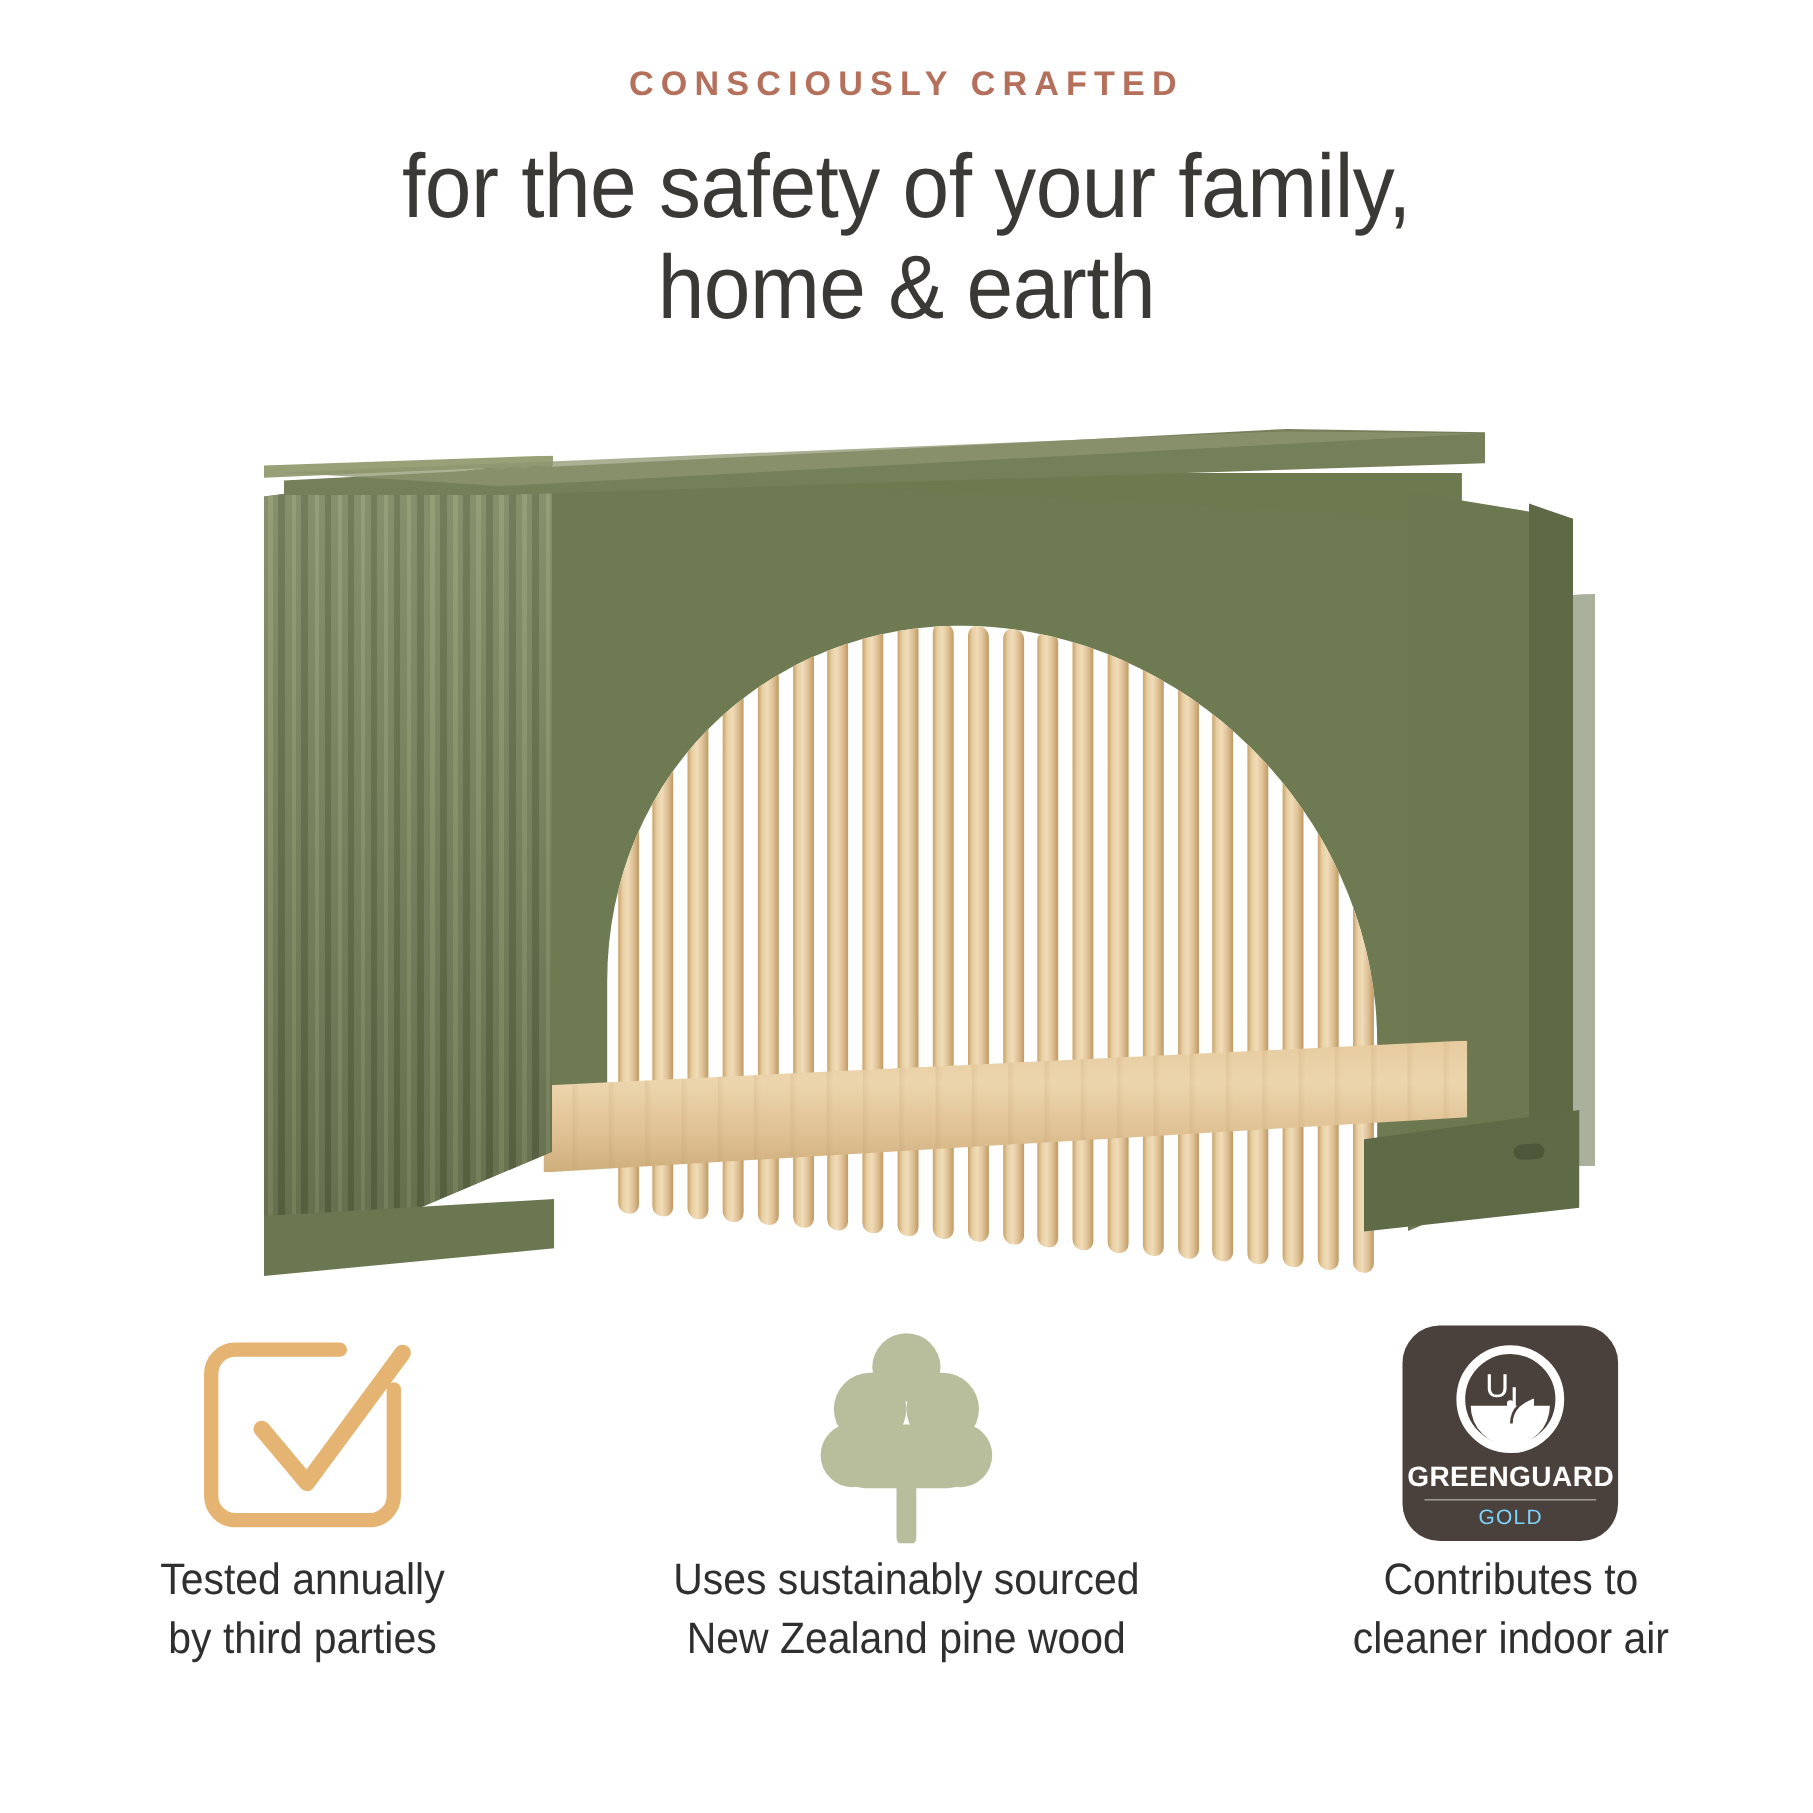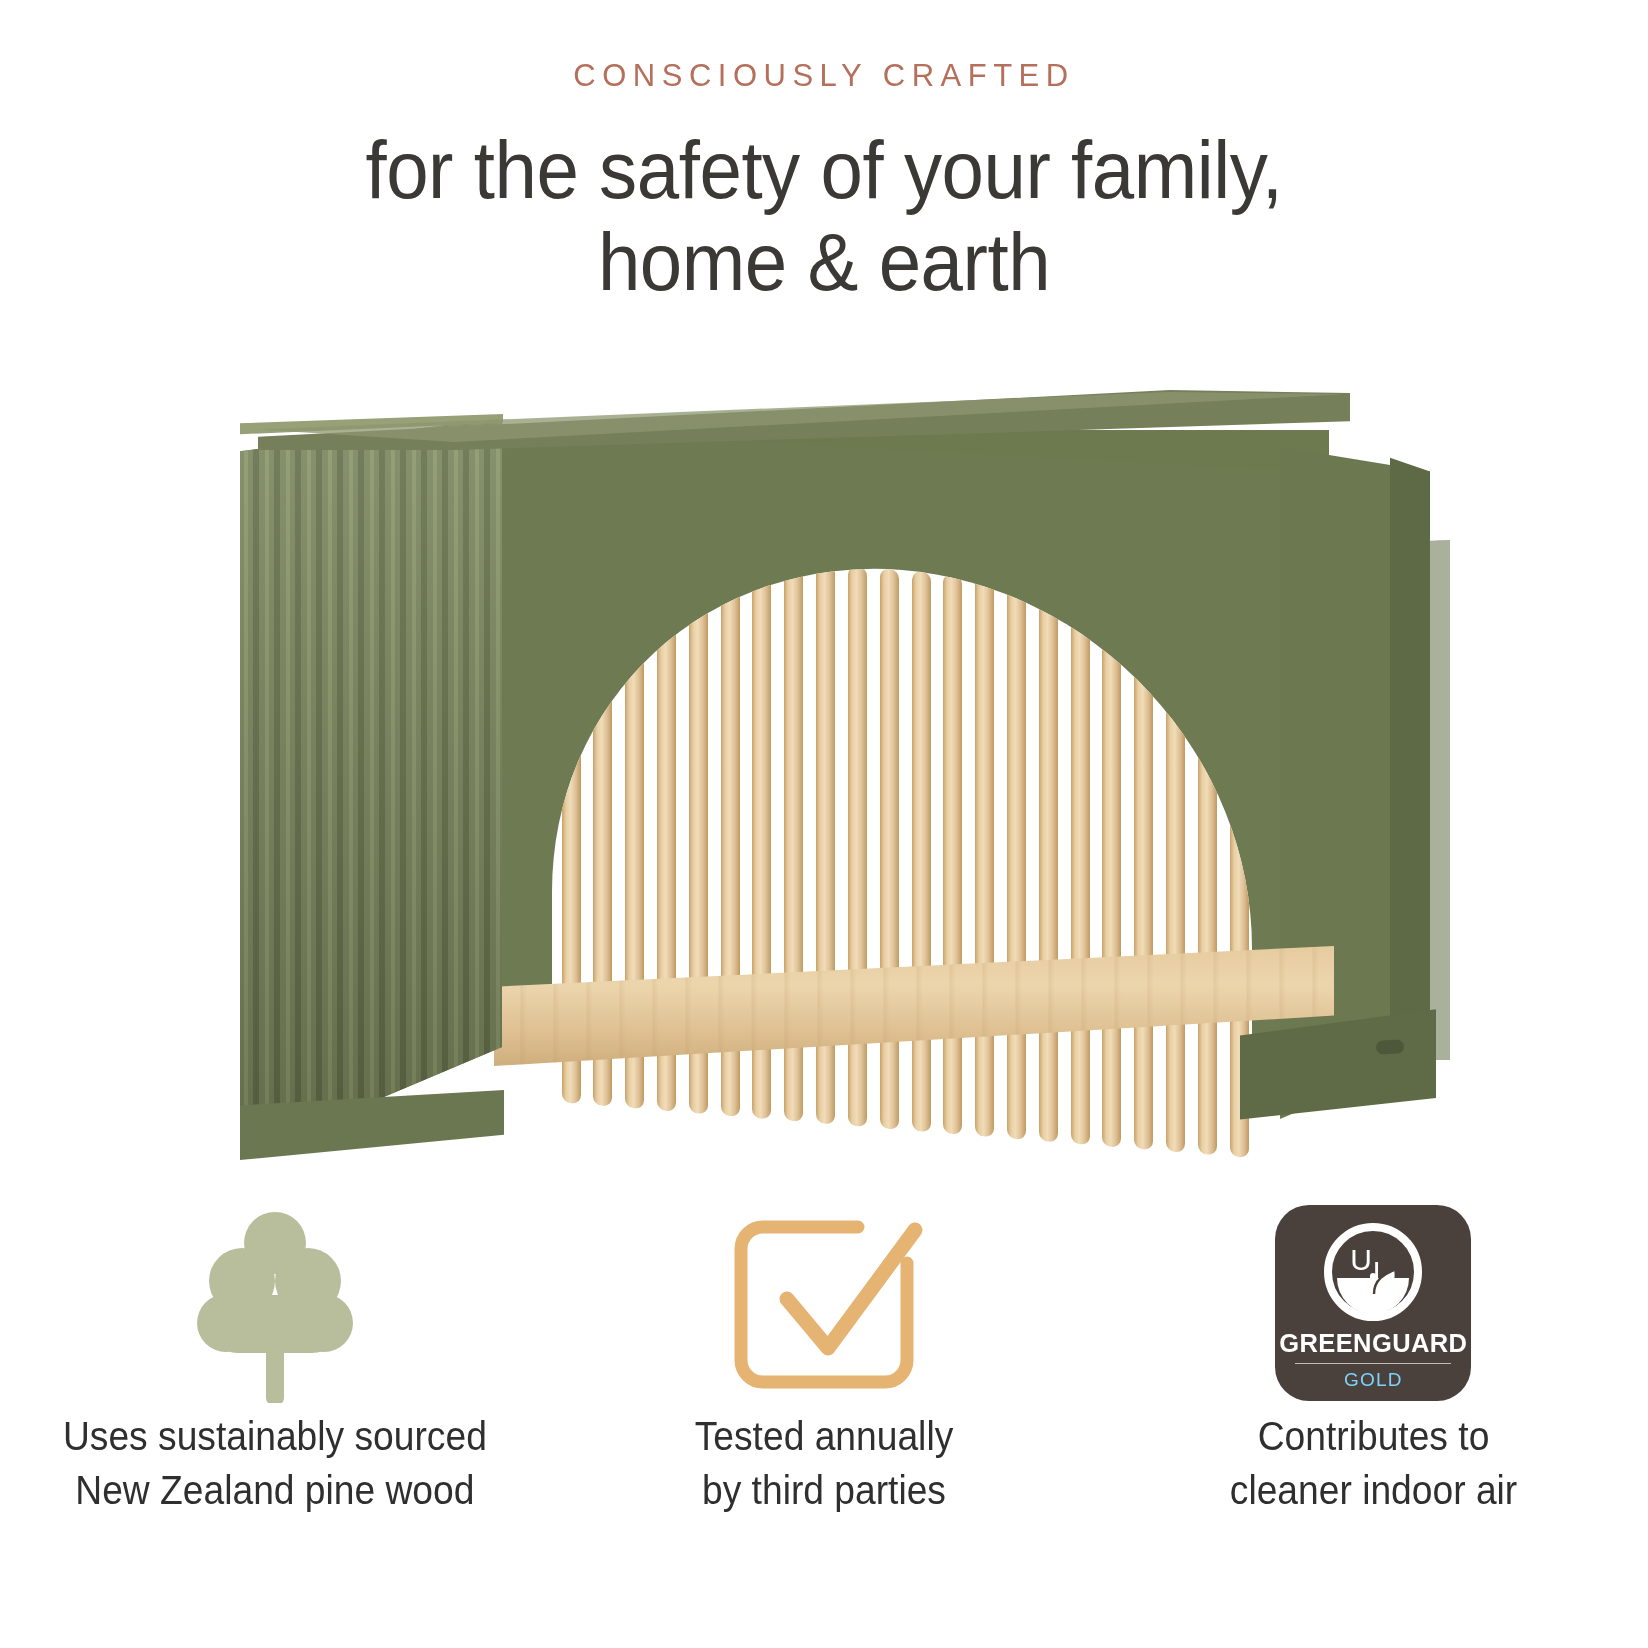--- a/index.html
+++ b/index.html
@@ -9,21 +9,21 @@
     font-family: "Liberation Sans", sans-serif;
     position: relative;
     overflow: hidden;
   }
 
   
   .header { width: 100%; padding-top: 58px; text-align: center; }
   .eyebrow {
     font-size: 31px;
     letter-spacing: 6.5px;
-    font-weight: 400;
+    font-weight: 700;
     color: #b5705c;
     text-transform: uppercase;
   }
   .headline {
     margin-top: 30px;
     font-size: 82px;
     line-height: 1.12;
     font-weight: 400;
     color: #3b3936;
     letter-spacing: -0.5px;
@@ -350,48 +350,48 @@
 
     <div class="rim-back"></div>
     <div class="rim-top"></div>
   </div>
 </div>
 
 <div class="features">
 
   <div class="feature">
     <div class="icon-box">
+      <svg width="200" height="190" viewBox="0 0 200 190">
+        <path d="M183 55 V152 a22 22 0 0 1 -22 22 H39 a22 22 0 0 1 -22 -22 V41 a22 22 0 0 1 22 -22 H134" fill="none" stroke="#e5b473" stroke-width="13" stroke-linecap="round" stroke-linejoin="round"></path>
+        <path d="M63 91 L104 140 L191 22" fill="none" stroke="#e5b473" stroke-width="15" stroke-linecap="round" stroke-linejoin="round"></path>
+      </svg>
+    </div>
+    <div class="caption">
+      <span class="line">Tested annually</span>
+      <span class="line">by third parties</span>
+    </div>
+  </div>
+
+  <div class="feature">
+    <div class="icon-box">
       <svg width="190" height="200" viewBox="0 0 190 200">
         <g fill="#b8bd9b">
           <circle cx="95" cy="40" r="31"></circle>
           <circle cx="62" cy="78" r="33"></circle>
           <circle cx="128" cy="78" r="33"></circle>
           <rect x="29" y="92" width="132" height="58" rx="29"></rect>
           <circle cx="46" cy="120" r="29"></circle>
           <circle cx="144" cy="120" r="29"></circle>
           <rect x="86" y="140" width="18" height="62" rx="7"></rect>
         </g>
       </svg>
     </div>
     <div class="caption">
       <span class="line">Uses sustainably sourced</span>
       <span class="line">New Zealand pine wood</span>
-    </div>
-  </div>
-
-  <div class="feature">
-    <div class="icon-box">
-      <svg width="200" height="190" viewBox="0 0 200 190">
-        <path d="M183 55 V152 a22 22 0 0 1 -22 22 H39 a22 22 0 0 1 -22 -22 V41 a22 22 0 0 1 22 -22 H134" fill="none" stroke="#e5b473" stroke-width="13" stroke-linecap="round" stroke-linejoin="round"></path>
-        <path d="M63 91 L104 140 L191 22" fill="none" stroke="#e5b473" stroke-width="15" stroke-linecap="round" stroke-linejoin="round"></path>
-      </svg>
-    </div>
-    <div class="caption">
-      <span class="line">Tested annually</span>
-      <span class="line">by third parties</span>
     </div>
   </div>
 
   <div class="feature">
     <div class="icon-box">
       <div class="gg-badge">
         <div class="gg-ul">
           <svg width="104" height="104" viewBox="0 0 104 104">
             <circle cx="52" cy="52" r="45" fill="none" stroke="#ffffff" stroke-width="8"></circle>
             <path d="M16 58 A36 36 0 0 0 88 58 Z" fill="#ffffff"></path>

